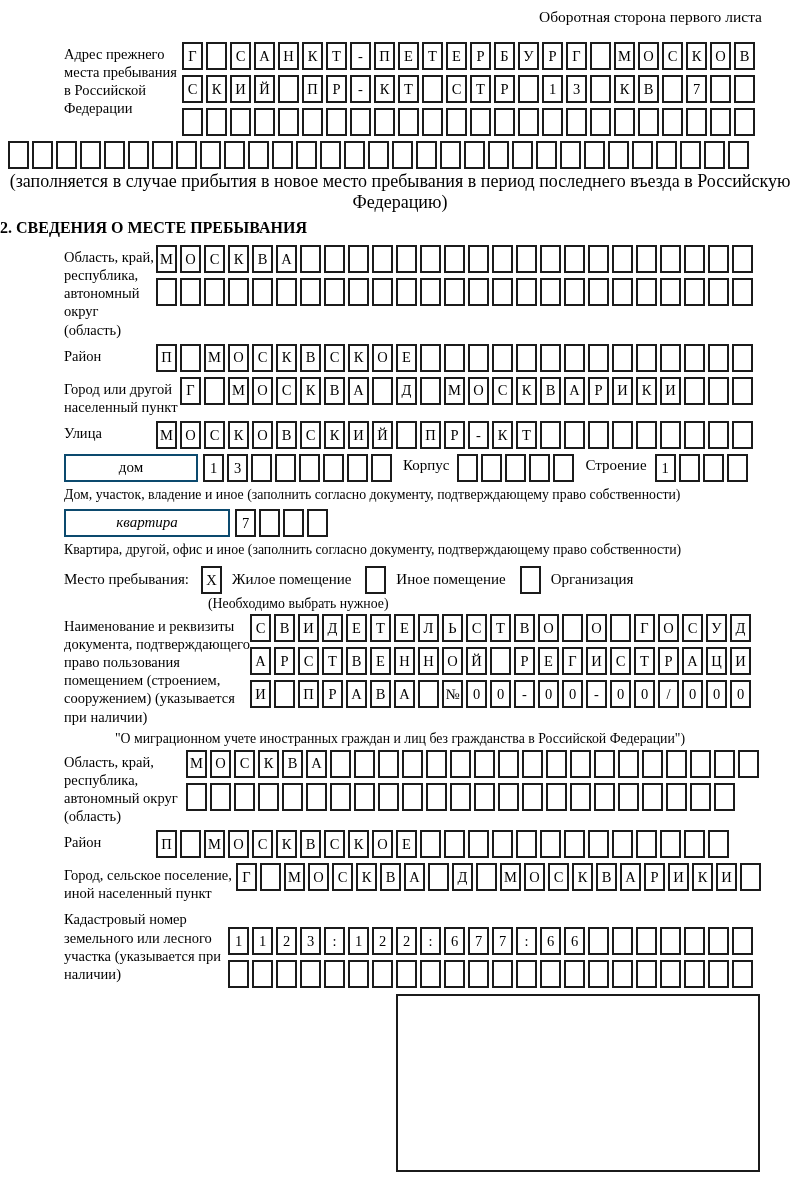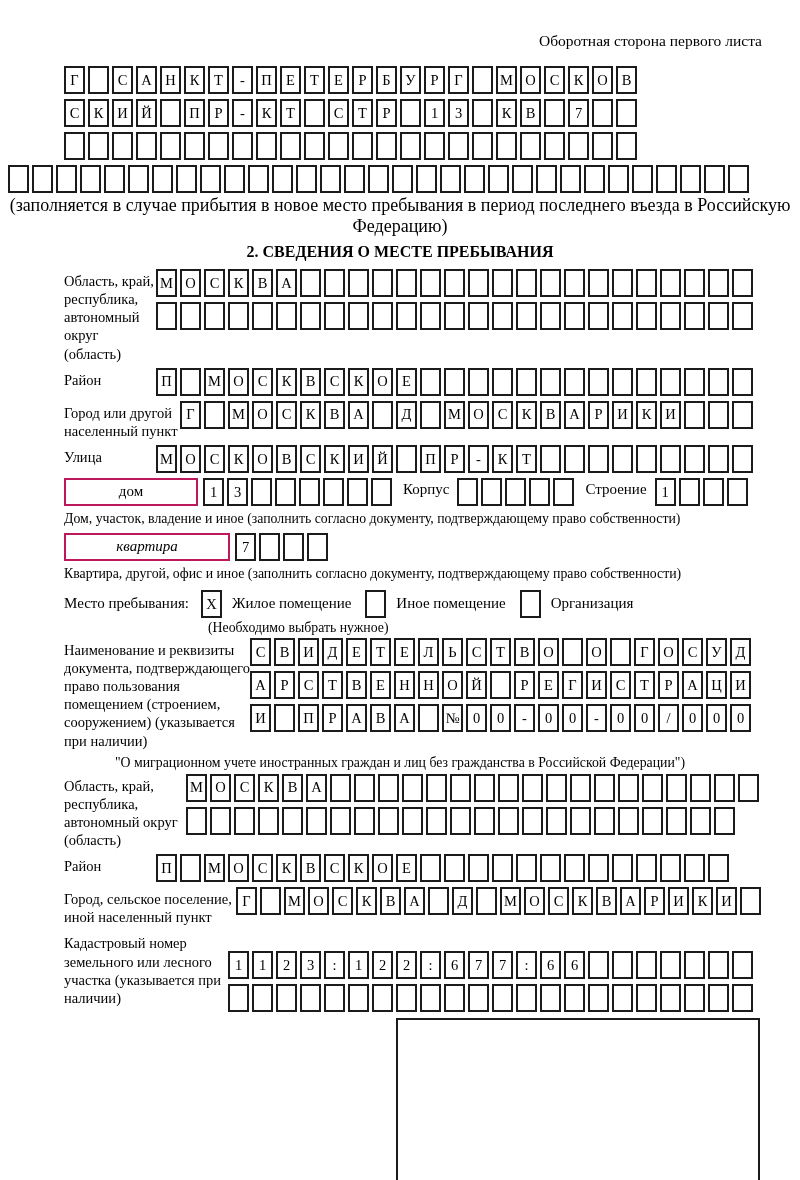--- a/index.html
+++ b/index.html
@@ -1,38 +1,38 @@
 <!DOCTYPE html>
 <html><head>
 <meta charset="utf-8">
 <style>
   html,body{margin:0;padding:0;background:#ffffff;color:#000;}
   body{width:800px;height:1180px;overflow:hidden;
        font-family:"Liberation Serif","DejaVu Serif",serif;}
-  .page{width:800px;height:1180px;box-sizing:border-box;padding-top:32px;position:relative;}
+  .page{width:800px;height:1180px;box-sizing:border-box;padding-top:8px;position:relative;}
 
   .corner{ text-align:right; padding-right:38px; font-size:15.5px; margin-bottom:16px;}
 
   .field{display:flex;align-items:flex-start;margin:0 0 5px 64px;}
   .label{font-size:14.5px;line-height:1.25;flex-shrink:0;padding-top:3px;}
   .w118{width:118px;} .w92{width:92px;} .w116{width:116px;} .w186{width:186px;}
   .w122{width:122px;} .w164{width:164px;} .w172{width:172px;}
 
   .cellcol{display:flex;flex-direction:column;row-gap:5px;}
   .cellrow{display:flex;}
   .cell{width:17px;height:24px;border:2px solid #1b1b1b;margin-right:3px;
         display:inline-flex;align-items:center;justify-content:center;
         font-size:14.5px;line-height:1;background:#fff;flex-shrink:0;}
   .fullrow{margin:1px 0 2px 8px;}
 
   .note{font-size:18px;margin:1px 0 6px 0;text-align:center;}
   .note-left{font-size:13.8px;margin:1px 0 6px 64px;text-align:left;}
-  .sect-title{font-size:16px;font-weight:bold;text-align:center;margin:6px 0 8px 0;}
-
-  .widebox{border:2px solid #be185d;height:24px;display:flex;align-items:center;
+  .sect-title{font-size:16px;font-weight:bold;margin:6px 0 8px 0;}
+
+  .widebox{border:2px solid #0c4a6e;height:24px;display:flex;align-items:center;
            justify-content:center;font-size:15px;margin-right:5px;flex-shrink:0;}
   .wb134{width:130px;} .wb166{width:162px;font-style:italic;}
   .inline-lbl{font-size:15px;margin:3px 8px 0 8px;white-space:nowrap;}
 
   .cbrow{display:flex;align-items:center;margin:8px 0 2px 64px;font-size:15px;}
   .cbrow .cell{margin:0 10px 0 14px;}
   .cbrow .first{margin-left:12px;}
   .opt-label{white-space:nowrap;}
   .hint{font-size:13.8px;margin:2px 0 2px 208px;}
 
@@ -45,20 +45,21 @@
   .stampbox{width:360px;height:174px;border:2px solid #1b1b1b;}
 </style>
 </head>
 <body>
 
 <div class="page">
 
   <div class="corner">Оборотная сторона первого листа</div>
 
   <div class="field">
+    <div class="label w118">Адрес прежнего места пребывания в Российской Федерации</div>
     <div class="cellcol">
       <div class="cellrow">
           <span class="cell">Г</span>
           <span class="cell"></span>
           <span class="cell">С</span>
           <span class="cell">А</span>
           <span class="cell">Н</span>
           <span class="cell">К</span>
           <span class="cell">Т</span>
           <span class="cell">-</span>

